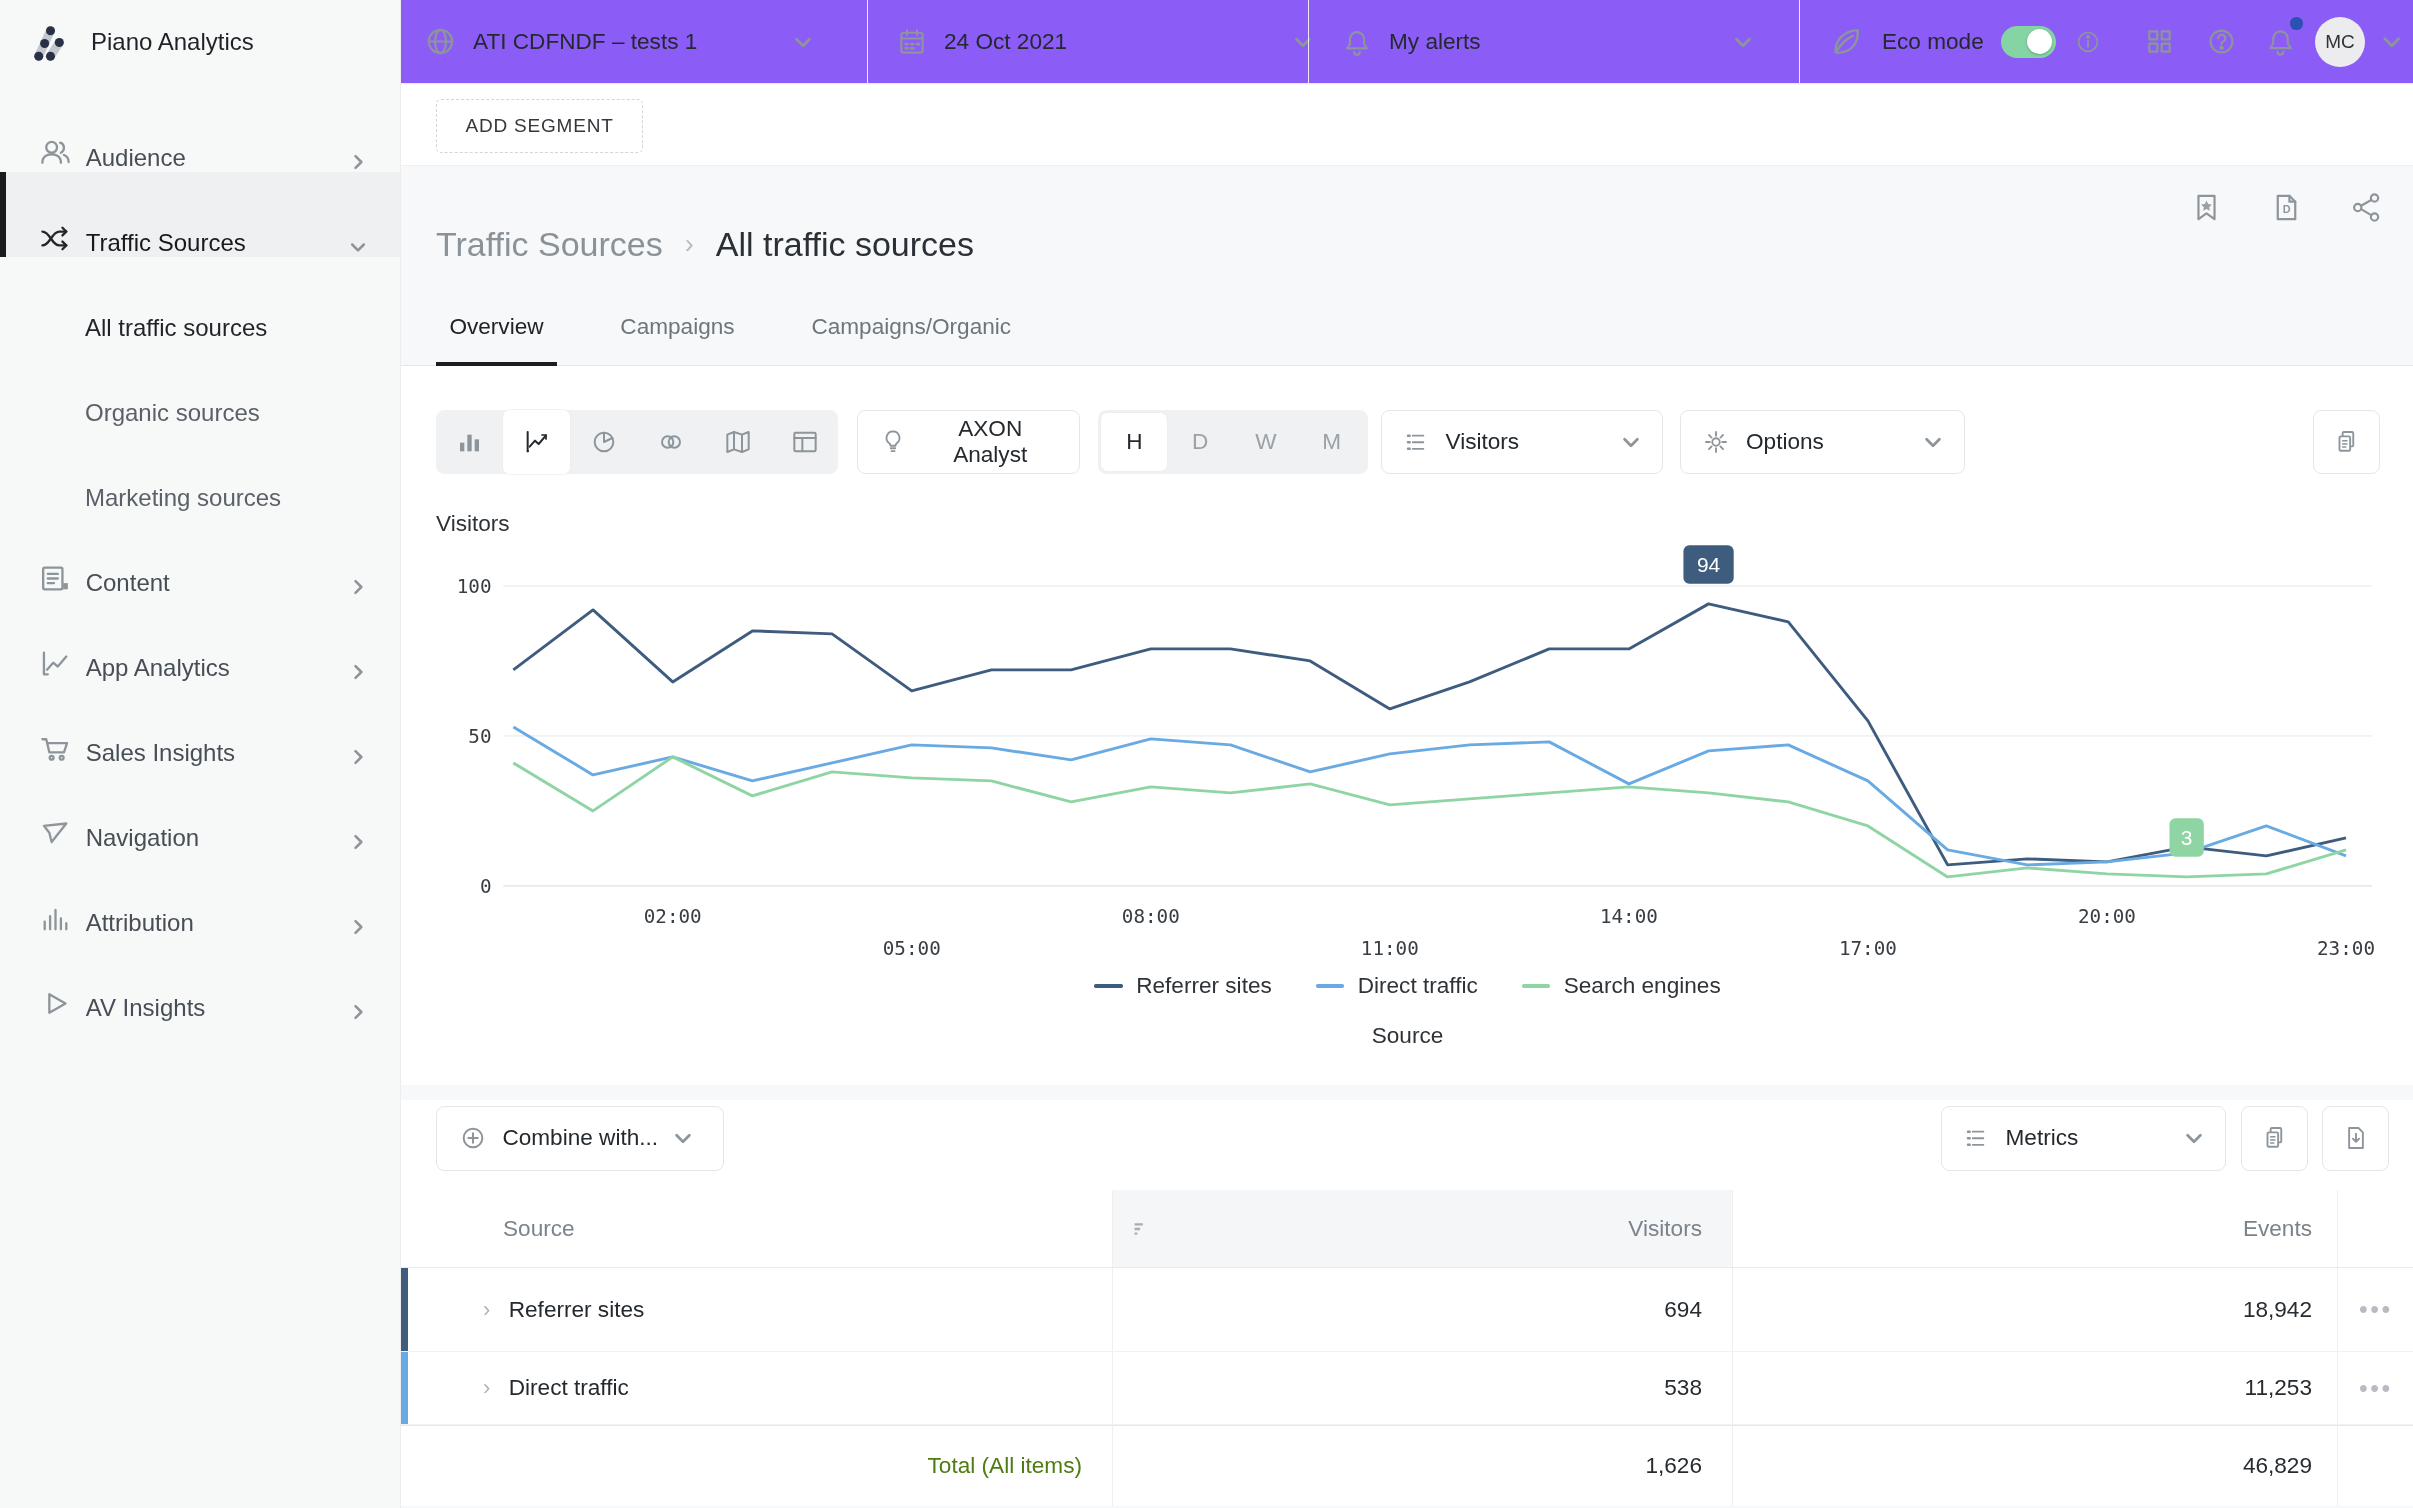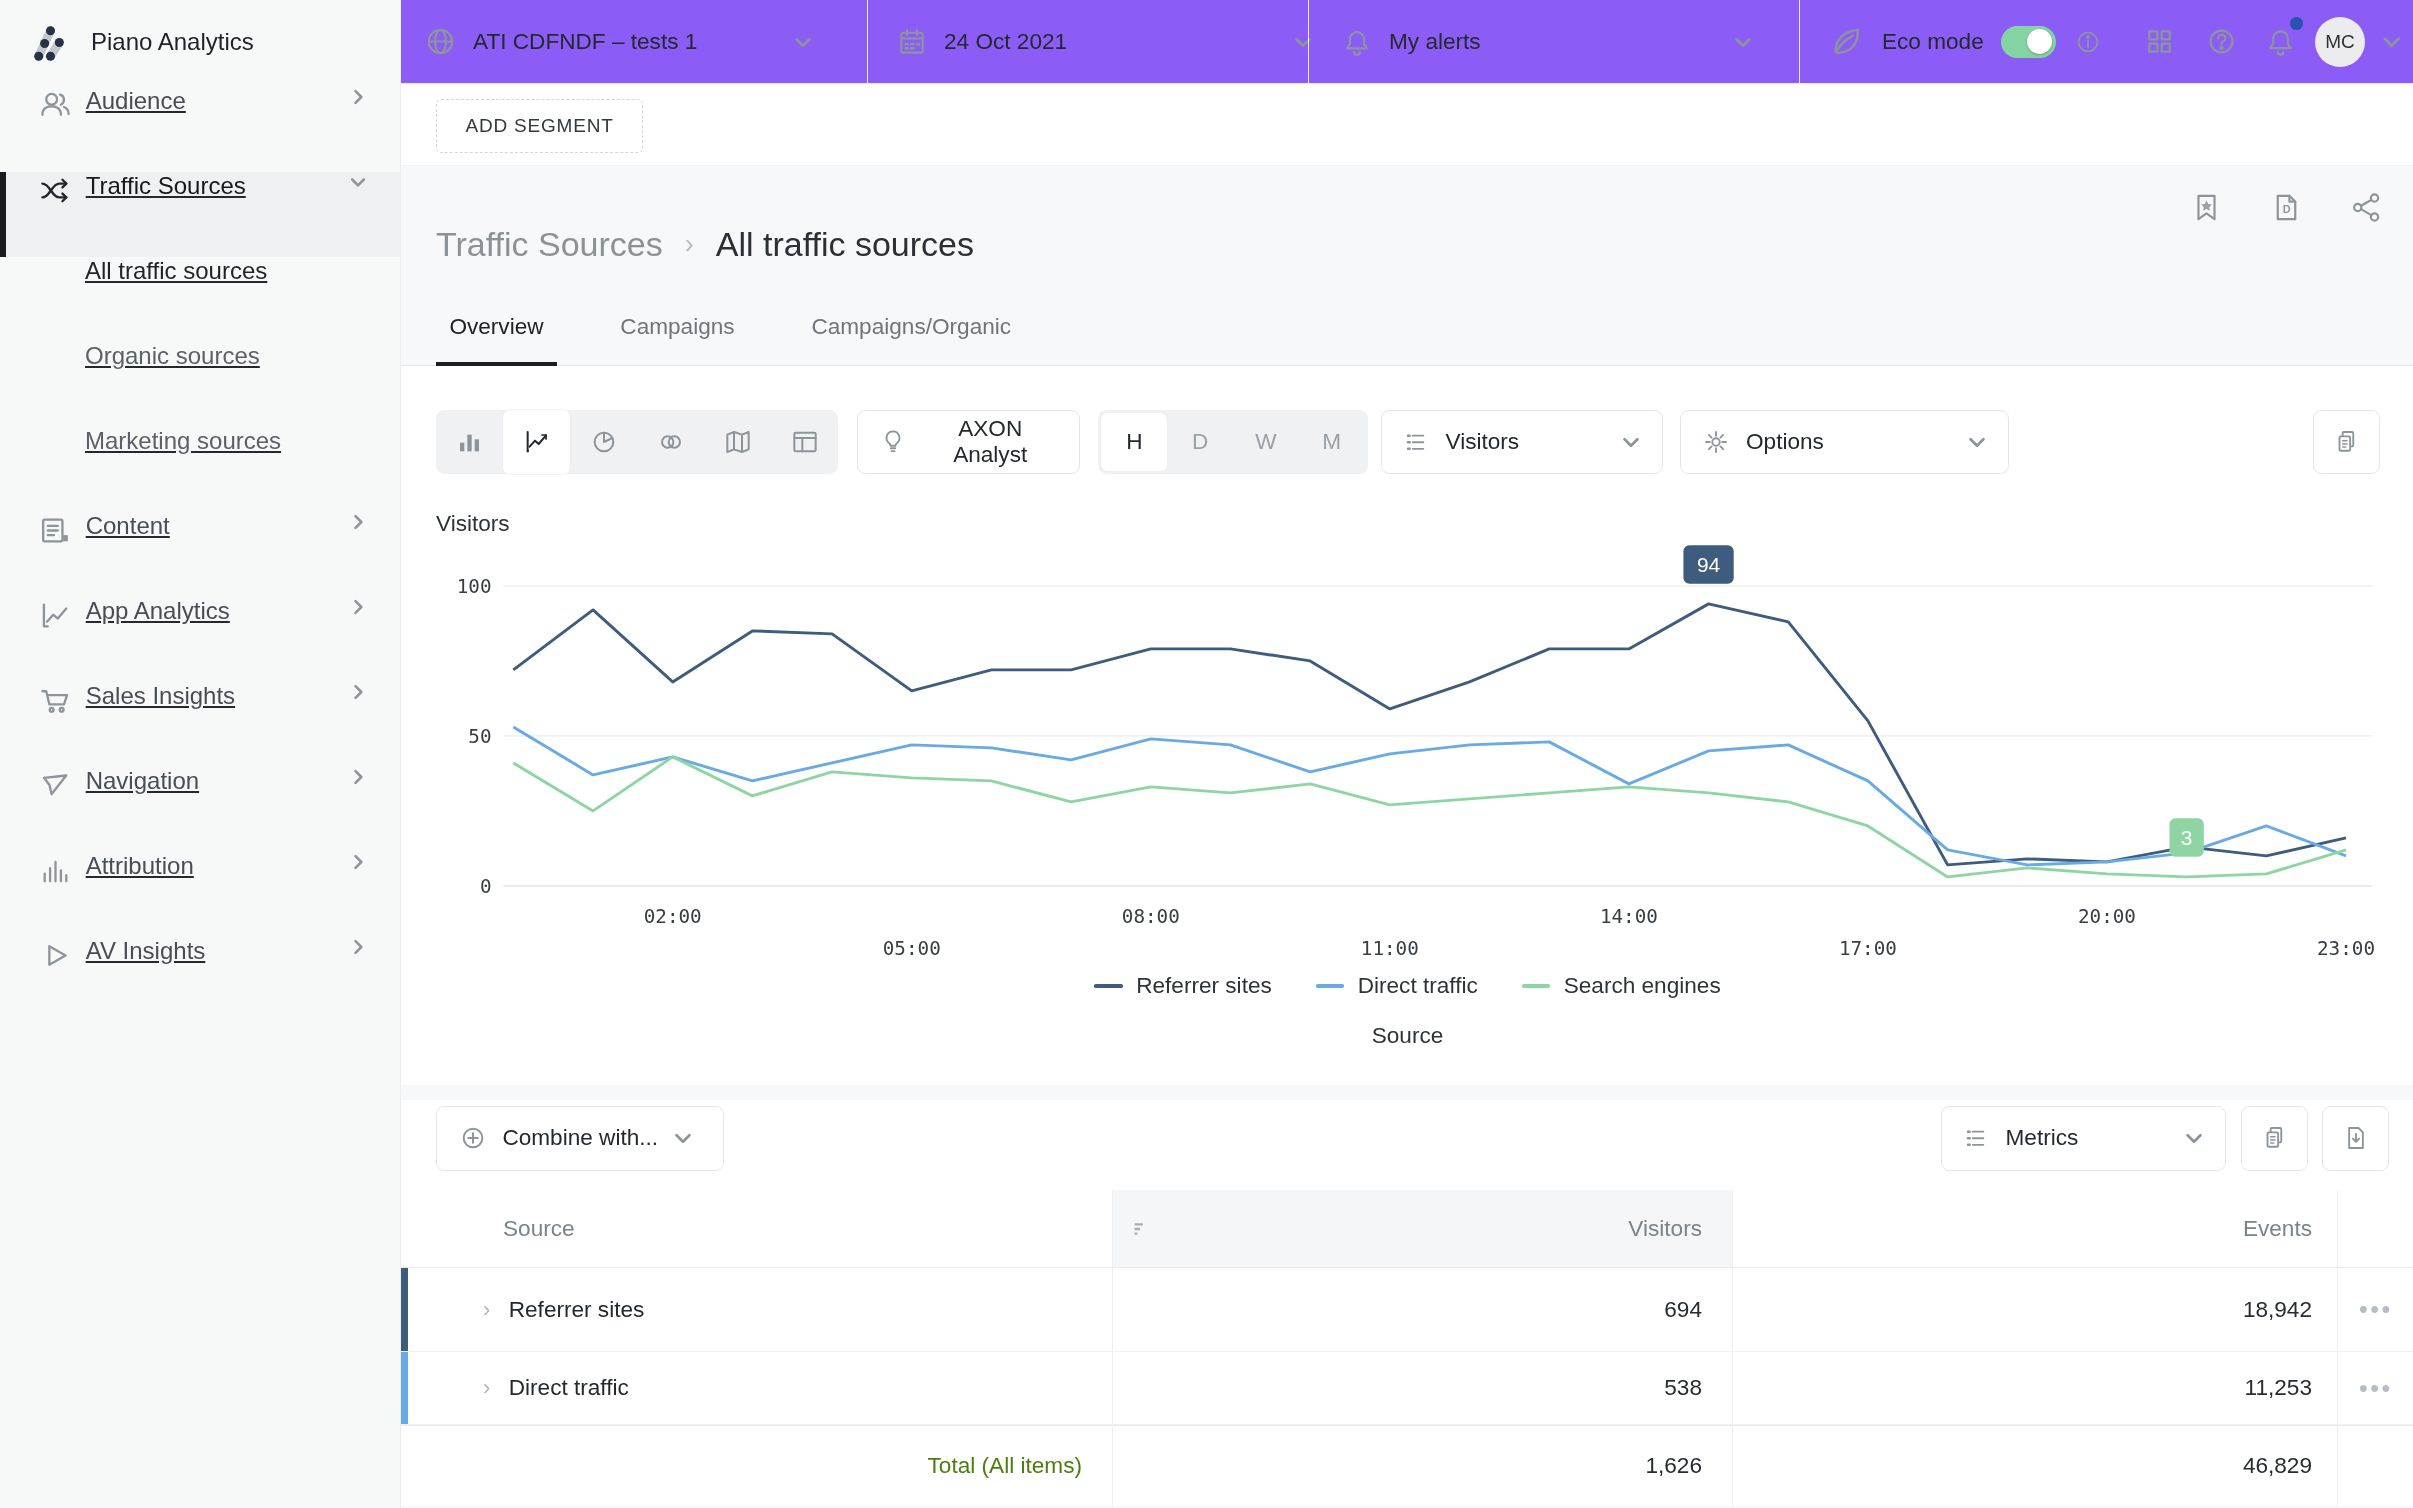--- a/index.html
+++ b/index.html
@@ -7,21 +7,21 @@
   body { font-family:"Liberation Sans", sans-serif; background:#f7f8f9; overflow:hidden; position:relative; color:#24292e; }
   svg { display:block; }
   .ic { stroke:#8d959b; fill:none; stroke-width:3; stroke-linecap:round; stroke-linejoin:round; }
   .ic-dark { stroke:#23272c; }
 
   
   .sidebar { position:absolute; left:0; top:0; width:401px; height:1508px; background:#f7f8f8; border-right:0.8px solid #ededee; }
   .logo-row { position:absolute; top:0; left:0; height:84px; display:flex; align-items:center; padding-left:27px; gap:17px; }
   .brand { font-size:24px; font-weight:500; color:#1f2329;text-align:center; }
   .nav { position:absolute; top:87px; left:0; right:0; }
-  .nav-item { position:relative; height:85px; display:flex; align-items:flex-start; padding:0 32px 0 37px; cursor:pointer;text-decoration:underline; }
+  .nav-item { position:relative; height:85px; display:flex; align-items:flex-end; padding:0 32px 0 37px; cursor:pointer; }
   .nav-item .nico { width:37px; display:flex; justify-content:center; }
   .nav-item .lbl { font-size:24px; color:#474e55; margin-left:11.7px; }
   .nav-item .chev { margin-left:auto; }
   .nav-item.active { background:#eef0f1; }
   .nav-item.active::before { content:''; position:absolute; left:0; top:0; bottom:0; width:5.9px; background:#191c1f; }
   .nav-item.active .lbl { color:#17191c; }
   .nav-sub { padding-left:85px; }
   .nav-sub .lbl { margin-left:0; color:#5a6168; }
   .nav-sub.sel .lbl { color:#1f2428; }
 
@@ -58,21 +58,21 @@
   .ig-cell { width:67px; display:flex; align-items:center; justify-content:center; cursor:pointer; }
   .ig-cell.sel { background:#fff; border-radius:6.7px; box-shadow:0 0 0 0.8px #eceeef; }
   .btn { background:#fff; border:0.8px solid #e3e5e7; border-radius:8.4px; display:flex; align-items:center; font-size:22.6px; color:#24292e; cursor:pointer; }
   .axon { left:456px; width:223px; padding:0 20px; gap:13.4px; }
   .hdwm { left:697px; width:270px; background:#eff1f2; border-radius:8.4px; display:flex; padding:3.4px; }
   .seg { flex:1; display:flex; align-items:center; justify-content:center; font-size:22.6px; color:#9aa1a7; border-radius:6.7px; cursor:pointer; }
   .seg.sel { background:#fff; color:#24292e; box-shadow:0 0 0 0.8px #eceeef; }
   .dd { padding:0 20px; gap:15px; }
   .dd .chev { margin-left:auto; }
   .dd-metric { left:980px; width:282px; }
-  .dd-options { left:1279px; width:329px; }
+  .dd-options { left:1279px; width:285px; }
   .sq-btn { width:67px; justify-content:center; }
   .copy-top { left:1912px; }
   .chart-title { position:absolute; left:35px; top:145px; font-size:22.6px; color:#2e3338; }
   #chart-svg { position:absolute; left:52px; top:178px; overflow:visible; }
   .tick { fill:#383e44; font-family:"DejaVu Sans Mono", monospace; font-size:23px; }
   .legend { position:absolute; left:0; top:607px; width:2013px; display:flex; justify-content:center; gap:44px; }
   .legend-item { display:flex; align-items:center; gap:13.4px; font-size:22.6px; color:#2e3338; cursor:pointer; }
   .legend-swatch { width:28.5px; height:3.4px; border-radius:1.7px; background:#888; }
   .dim-label { position:absolute; left:0; top:657px; width:2013px; text-align:center; font-size:22.6px; color:#2e3338; }
 

